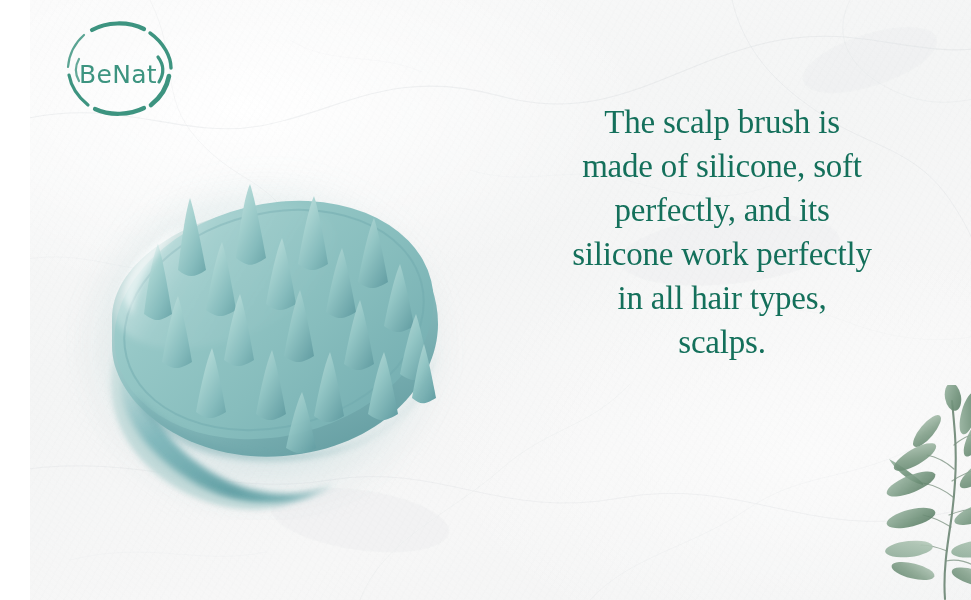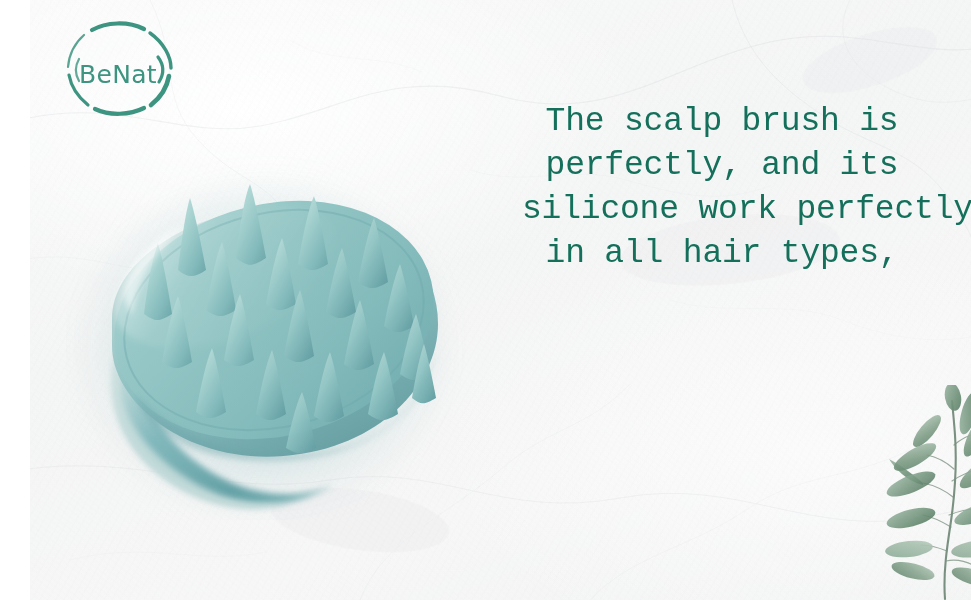--- a/index.html
+++ b/index.html
@@ -90,21 +90,21 @@
 
   
   .copy {
     position: absolute;
     left: 492px;
     top: 100px;
     width: 400px;
     text-align: center;
   }
   .copy-line {
-    font-family: Liberation Mono, monospace;
+    font-family: Liberation Serif, serif;
     font-size: 33px;
     line-height: 44px;
     font-weight: 400;
     white-space: nowrap;
     letter-spacing: -0.2px;
   }
 
   
   .sprig {
     position: absolute;
@@ -275,23 +275,25 @@
 
       <path d="M70 246 C 118 300, 200 318, 274 300 C 330 286, 362 246, 372 196
                C 364 258, 312 306, 222 312 C 132 318, 78 282, 70 246 Z" fill="#6ba3a8" opacity=".42" filter="url(#fSoft)"></path>
 
       <path d="M58 150 C 58 120, 86 92, 118 76 C 92 100, 70 132, 66 168 Z" fill="#ffffff" opacity=".55" filter="url(#fSoft)"></path>
     </svg>
   </div>
 
   <div class="copy">
     <div class="copy-line" style="color:#14705b">The scalp brush is</div>
+    <div class="copy-line" style="color:#14705b">made of silicone, soft</div>
     <div class="copy-line" style="color:#14705b">perfectly, and its</div>
     <div class="copy-line" style="color:#14705b">silicone work perfectly</div>
     <div class="copy-line" style="color:#14705b">in all hair types,</div>
+    <div class="copy-line" style="color:#14705b">scalps.</div>
   </div>
 
   <div class="sprig">
     <svg class="sprig-svg" viewBox="0 0 120 215">
       <defs>
         <linearGradient id="lfA" x1="0%" y1="0%" x2="100%" y2="100%">
           <stop offset="0%" stop-color="#9cb7a4"></stop>
           <stop offset="60%" stop-color="#6f9179"></stop>
           <stop offset="100%" stop-color="#577a62"></stop>
         </linearGradient>

